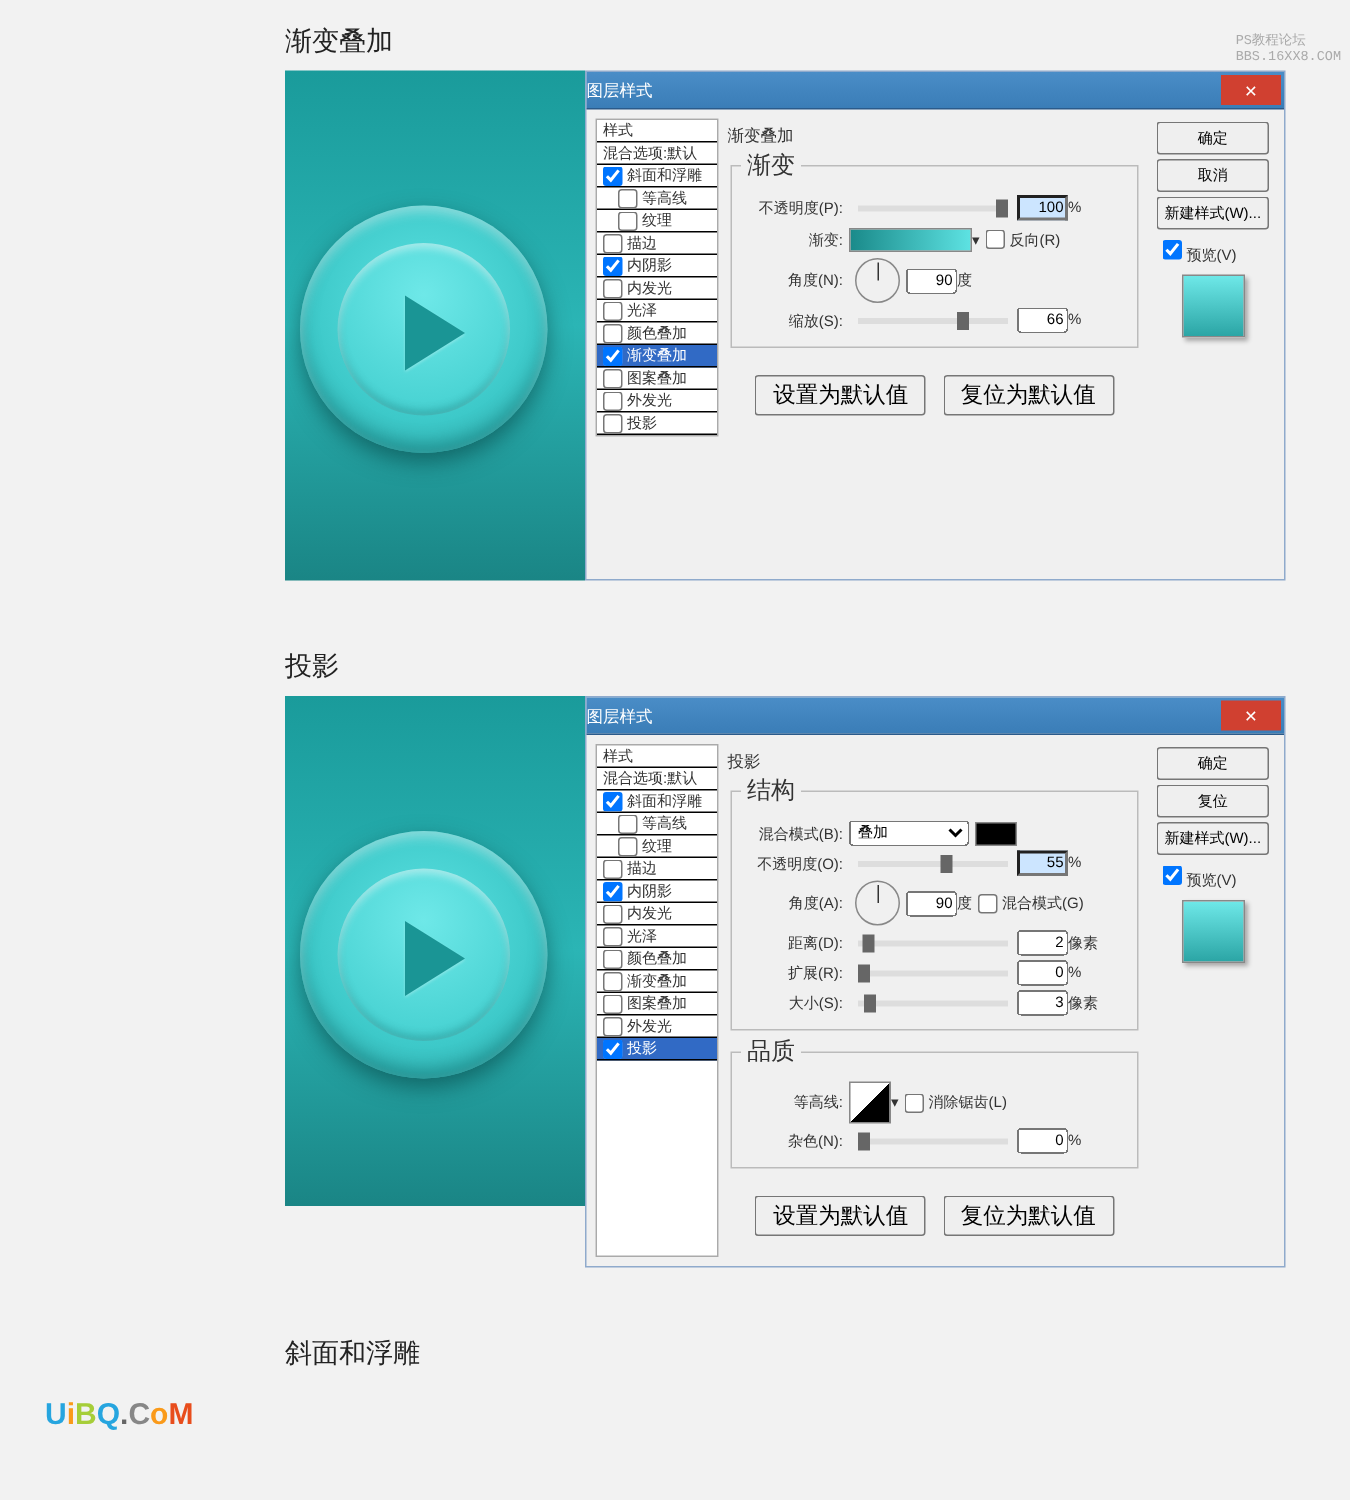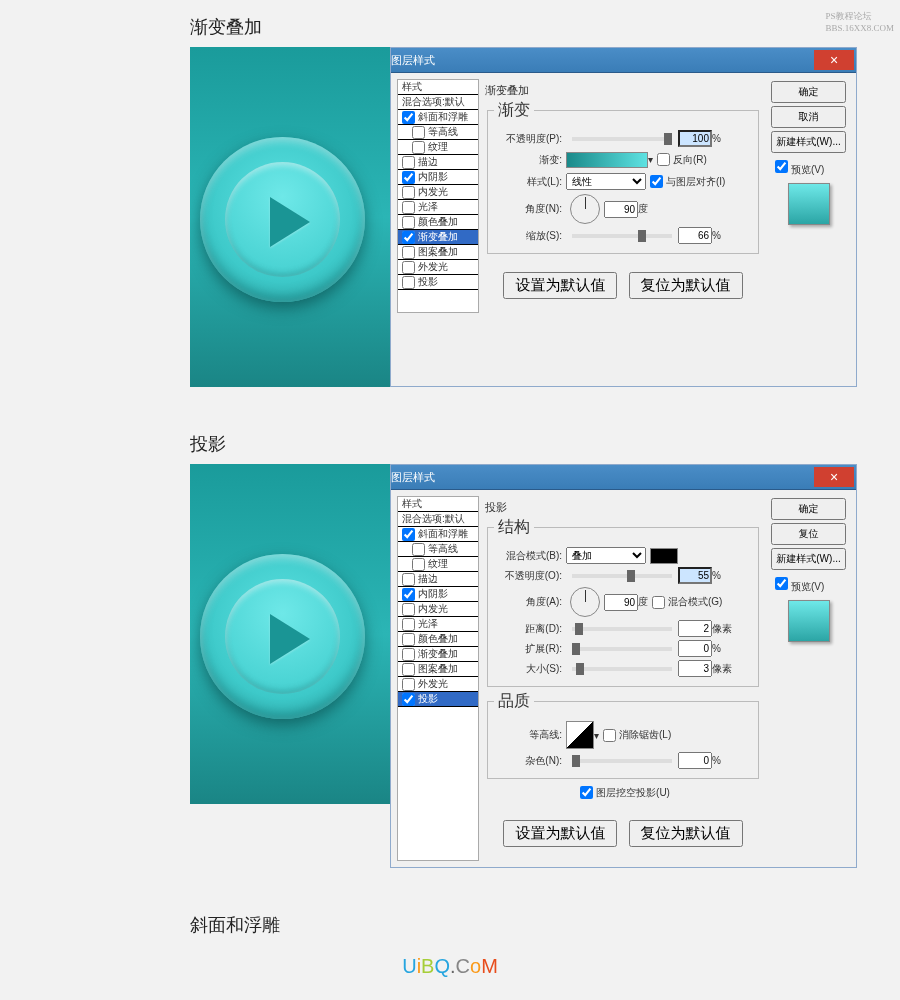--- a/index.html
+++ b/index.html
@@ -41,22 +41,22 @@
 .color-box{width:26px;height:14px;border:1px solid #888;background:#000;display:inline-block;margin-left:4px}
 .angle-dial{width:28px;height:28px;border:1px solid #888;border-radius:50%;position:relative;display:inline-block;vertical-align:middle;margin:0 4px}
 .angle-dial::after{content:'';position:absolute;width:1px;height:12px;background:#333;left:50%;top:2px}
 .contour-box{width:26px;height:26px;border:1px solid #888;background:linear-gradient(135deg,#fff 50%,#000 50%);display:inline-block;vertical-align:middle}
 .btns-bot{text-align:center;margin-top:6px}
 .btns-bot button{font-size:15px;padding:2px 10px;margin:12px 4px}
 .side-btns{width:75px;padding:2px 4px}
 .side-btns button{display:block;width:100%;font-size:10px;padding:2px 0;margin-bottom:3px}
 .side-btns label{font-size:10px;display:block;margin:4px 0}
 .prev-swatch{width:40px;height:40px;background:linear-gradient(180deg,#6ee8e8,#2ba5a5);border:1px solid #888;margin:6px auto;box-shadow:2px 2px 3px rgba(0,0,0,0.3)}
-.watermark{position:absolute;top:10px;right:6px;font-size:9px;color:#aaa;font-family:Liberation Serif, serif}
-.uibq{text-align:center;padding:10px 30px;font-size:20px;font-weight:normal}
+.watermark{position:absolute;top:20px;right:6px;font-size:9px;color:#aaa;font-family:Liberation Mono, monospace}
+.uibq{text-align:left;padding:10px 30px;font-size:20px;font-weight:bold}
 .uibq .u{color:#26a5df}.uibq .i{color:#fa9a1a}.uibq .b{color:#a6ce39}.uibq .q{color:#26a5df}.uibq .d{color:#666}.uibq .c{color:#878787}.uibq .m{color:#e84d1c}
 </style>
 </head>
 <body>
 
 <div class="watermark">
   <div>PS教程论坛</div>
   <div>BBS.16XX8.COM</div>
 </div>
 
@@ -102,26 +102,20 @@
                 <span>%</span>
               </div>
             <div class="row">
                 <span class="lbl">渐变:</span>
                 <span class="grad-swatch"></span>
                 <span>▾</span> 
                 <input type="checkbox" style="">
                 <span>反向(R)</span>
               </div>
             <div class="row">
-                <span class="lbl">样式(L):</span>
-                <select><option>线性</option></select> 
-                <input type="checkbox" checked="" style="">
-                <span>与图层对齐(I)</span>
-              </div>
-            <div class="row">
                 <span class="lbl">角度(N):</span>
                 <span class="angle-dial"></span>
                 <input class="num" value="90" style=""> 
                 <span>度</span>
               </div>
             <div class="row">
                 <span class="lbl">缩放(S):</span>
                 <span class="slider s66"></span>
                 <input class="num" value="66" style="">
                 <span>%</span>
@@ -226,24 +220,20 @@
                 <input type="checkbox" style="">
                 <span>消除锯齿(L)</span>
               </div>
             <div class="row">
                 <span class="lbl">杂色(N):</span>
                 <span class="slider s0"></span>
                 <input class="num" value="0" style="">
                 <span>%</span>
               </div>
           </fieldset>
-          <div class="row" style="justify-content:center">
-              <input type="checkbox" checked="" style="">
-              <span>图层挖空投影(U)</span>
-            </div>
           <div class="btns-bot">
             <button>设置为默认值</button>
             <button>复位为默认值</button>
           </div>
         </div>
         <div class="side-btns">
           <button>确定</button>
           <button>复位</button>
           <button>新建样式(W)...</button>
           <label><input type="checkbox" checked="" style=""><span>预览(V)</span></label>

